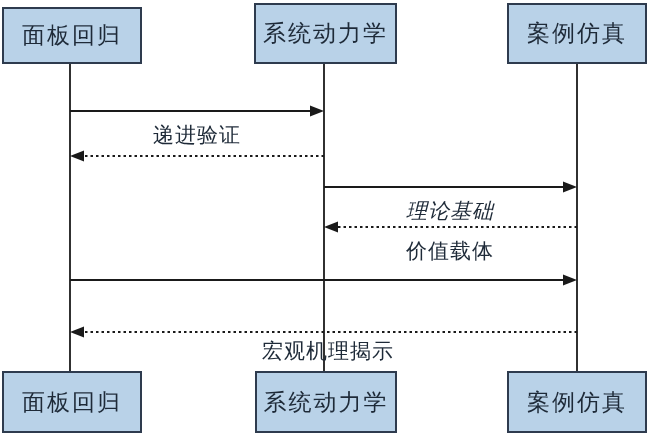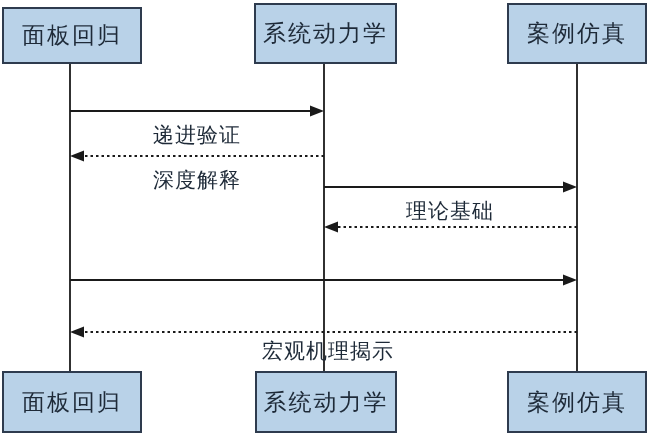--- a/index.html
+++ b/index.html
@@ -105,17 +105,17 @@
     <span class="actor-label">面板回归</span>
   </div>
   <div class="actor-box" style="left:255px; top:371px; width:142px; height:62px;">
     <span class="actor-label">系统动力学</span>
   </div>
   <div class="actor-box" style="left:507px; top:371px; width:140px; height:62px;">
     <span class="actor-label">案例仿真</span>
   </div>
 
   <div class="msg-label" style="left:197px; top:84px;">递进验证</div>
-  <div class="msg-label" style="left:197px; top:129px;">深度解释</div>
-  <div class="msg-label" style="left:450px; top:160px;">理论基础</div>
+  <div class="msg-label" style="left:450px; top:160px;font-style:italic;">理论基础</div>
+  <div class="msg-label" style="left:450px; top:200px;">价值载体</div>
   <div class="msg-label" style="left:328px; top:300px;">宏观机理揭示</div>
 
 </div>
 
 </body></html>

